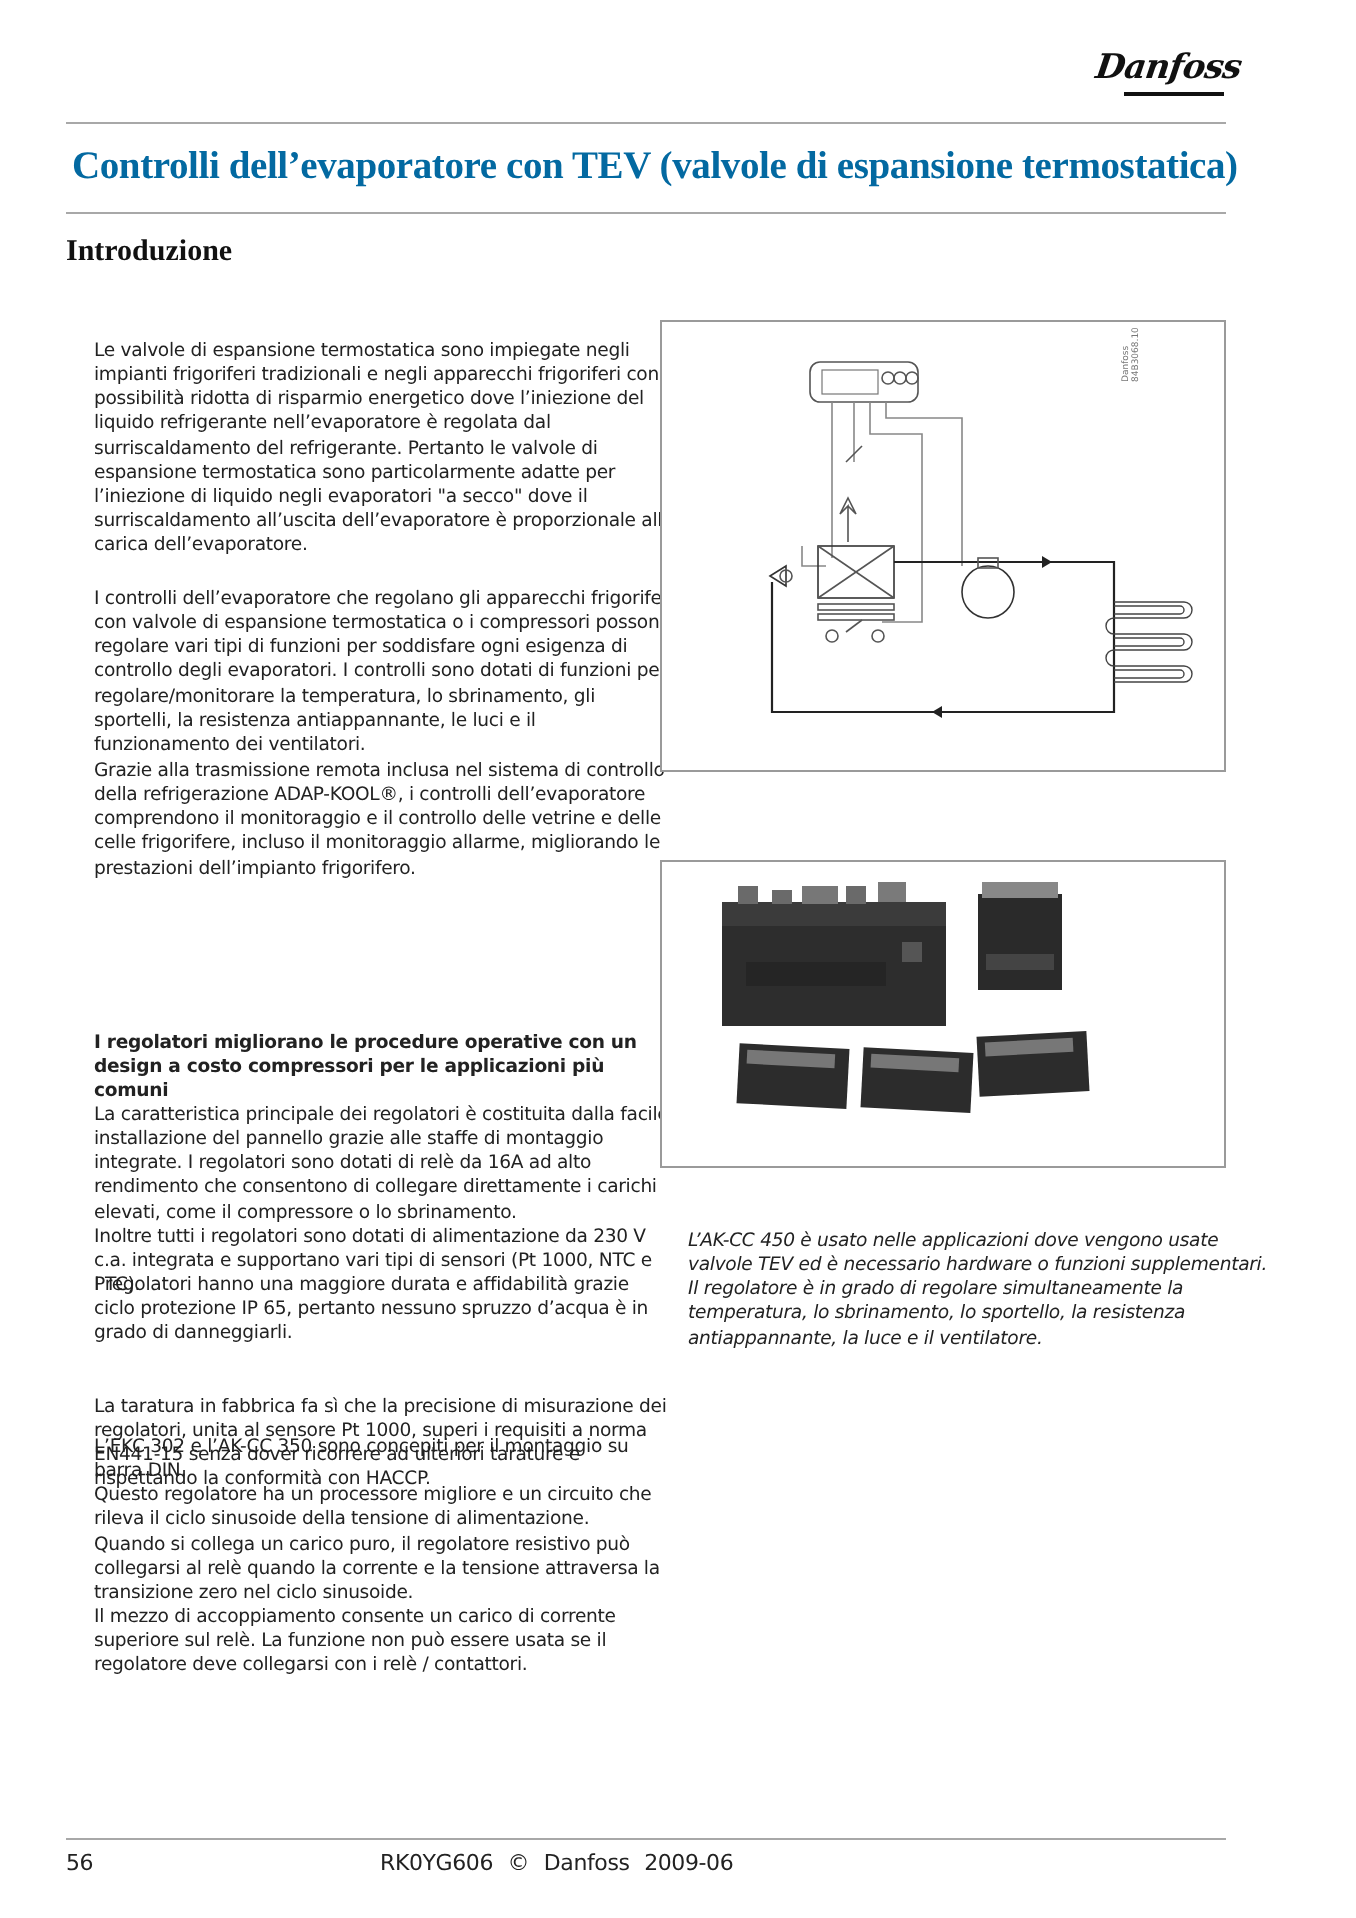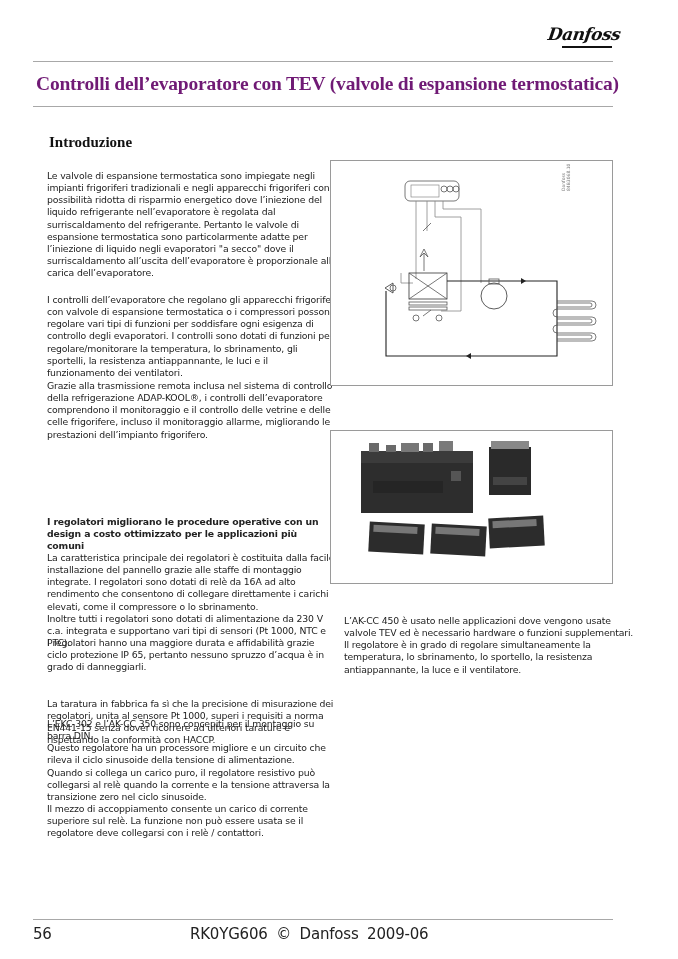--- a/index.html
+++ b/index.html
@@ -4,53 +4,53 @@
   <style>
     html, body { margin: 0; padding: 0; background: #ffffff; }
     body { width: 678px; height: 959px; position: relative; overflow: hidden; font-family: "DejaVu Sans", sans-serif; color: #1a1a1a; }
     .logo { position: absolute; left: 544px; top: 20px; width: 72px; height: 32px; }
     .logo-text { font-family: "DejaVu Serif", serif; font-style: italic; font-weight: bold; font-size: 17px; color: #111; letter-spacing: -0.5px; position: absolute; left: 4px; top: 4px; transform: skewX(-8deg); }
     .logo-underline { position: absolute; left: 18px; top: 26px; width: 50px; height: 2px; background: #111; }
     .rule { position: absolute; left: 33px; width: 580px; height: 1px; background: #a8a8a8; }
     .rule.top { top: 61px; }
     .rule.mid { top: 106px; }
     .rule.foot { top: 919px; }
-    .page-title { position: absolute; left: 36px; top: 73px; font-family: "Liberation Serif", serif; font-weight: bold; font-size: 19.5px; letter-spacing: -0.2px; white-space: nowrap; color: #701a75; }
+    .page-title { position: absolute; left: 36px; top: 73px; font-family: "Liberation Serif", serif; font-weight: bold; font-size: 19.5px; letter-spacing: -0.2px; white-space: nowrap; color: #0369a1; }
     .section-title { position: absolute; left: 33px; top: 118px; font-family: "Liberation Serif", serif; font-weight: bold; font-size: 15px; color: #111; }
     .para { position: absolute; font-size: 9.3px; line-height: 12.15px; color: #222; letter-spacing: -0.15px; margin: 14px; }
     .para.left { left: 33px; width: 290px; }
-    .para.right { left: 330px; width: 290px; }
+    .para.right { left: 330px; width: 290px; font-style: italic; }
     .para.bold { font-weight: bold; }
     .figure { position: absolute; border: 1.5px solid #9a9a9a; background: #fff; box-sizing: border-box; }
     .fig-diagram { left: 330px; top: 160px; width: 283px; height: 226px; }
     .fig-photo { left: 330px; top: 430px; width: 283px; height: 154px; }
     .fig-diagram svg, .fig-photo svg { position: absolute; left: 0; top: 0; }
     .fig-code { position: absolute; left: 230px; top: 30px; transform: rotate(-90deg); transform-origin: left top; font-size: 4.5px; color: #777; white-space: pre; line-height: 5px; }
-    .footer { position: absolute; top: 925px; font-size: 15px; color: #222; font-family: "DejaVu Sans", sans-serif; letter-spacing: -0.2px; }
+    .footer { position: absolute; top: 925px; font-size: 11px; color: #222; font-family: "DejaVu Sans", sans-serif; letter-spacing: -0.2px; }
     .footer.page-num { left: 33px; }
     .footer.docref { left: 190px; word-spacing: 4px; }
   </style>
 </head>
 <body>
 
 <div class="logo">
   <span class="logo-text">Danfoss</span>
   <span class="logo-underline"></span>
 </div>
 
 <div class="rule top"></div>
 <h1 class="page-title" style="margin:0">Controlli dell’evaporatore con TEV (valvole di espansione termostatica)</h1>
 <div class="rule mid"></div>
-<h2 class="section-title" style="margin:16px">Introduzione</h2>
+<h2 class="section-title" style="margin:0">Introduzione</h2>
 
 <p class="para left" style="top:156px">Le valvole di espansione termostatica sono impiegate negli impianti frigoriferi tradizionali e negli apparecchi frigoriferi con possibilità ridotta di risparmio energetico dove l’iniezione del liquido refrigerante nell’evaporatore è regolata dal surriscaldamento del refrigerante. Pertanto le valvole di espansione termostatica sono particolarmente adatte per l’iniezione di liquido negli evaporatori "a secco" dove il surriscaldamento all’uscita dell’evaporatore è proporzionale alla carica dell’evaporatore.</p>
 <p class="para left" style="top:280px">I controlli dell’evaporatore che regolano gli apparecchi frigoriferi con valvole di espansione termostatica o i compressori possono regolare vari tipi di funzioni per soddisfare ogni esigenza di controllo degli evaporatori. I controlli sono dotati di funzioni per regolare/monitorare la temperatura, lo sbrinamento, gli sportelli, la resistenza antiappannante, le luci e il funzionamento dei ventilatori.</p>
 <p class="para left" style="top:366px">Grazie alla trasmissione remota inclusa nel sistema di controllo della refrigerazione ADAP-KOOL®, i controlli dell’evaporatore comprendono il monitoraggio e il controllo delle vetrine e delle celle frigorifere, incluso il monitoraggio allarme, migliorando le prestazioni dell’impianto frigorifero.</p>
 
-<p class="para left bold" style="top:502px">I regolatori migliorano le procedure operative con un design a costo ottimizzato per le applicazioni più comuni</p>
+<p class="para left bold" style="top:502px">I regolatori migliorano le procedure operative con un design a costo compressori per le applicazioni più comuni</p>
 <p class="para left" style="top:538px; white-space:pre-line">La caratteristica principale dei regolatori è costituita dalla facile installazione del pannello grazie alle staffe di montaggio integrate. I regolatori sono dotati di relè da 16A ad alto rendimento che consentono di collegare direttamente i carichi elevati, come il compressore o lo sbrinamento.
 Inoltre tutti i regolatori sono dotati di alimentazione da 230 V c.a. integrata e supportano vari tipi di sensori (Pt 1000, NTC e PTC).</p>
 <p class="para left" style="top:623px">I regolatori hanno una maggiore durata e affidabilità grazie ciclo protezione IP 65, pertanto nessuno spruzzo d’acqua è in grado di danneggiarli.</p>
 <p class="para left" style="top:684px">La taratura in fabbrica fa sì che la precisione di misurazione dei regolatori, unita al sensore Pt 1000, superi i requisiti a norma EN441-15 senza dover ricorrere ad ulteriori tarature e rispettando la conformità con HACCP.</p>
 <p class="para left" style="top:704px; white-space:pre-line">L’EKC 302 e l’AK-CC 350 sono concepiti per il montaggio su barra DIN.
 Questo regolatore ha un processore migliore e un circuito che rileva il ciclo sinusoide della tensione di alimentazione.
 Quando si collega un carico puro, il regolatore resistivo può collegarsi al relè quando la corrente e la tensione attraversa la transizione zero nel ciclo sinusoide.
 Il mezzo di accoppiamento consente un carico di corrente superiore sul relè. La funzione non può essere usata se il regolatore deve collegarsi con i relè / contattori.</p>
 
 <div class="figure fig-diagram">

